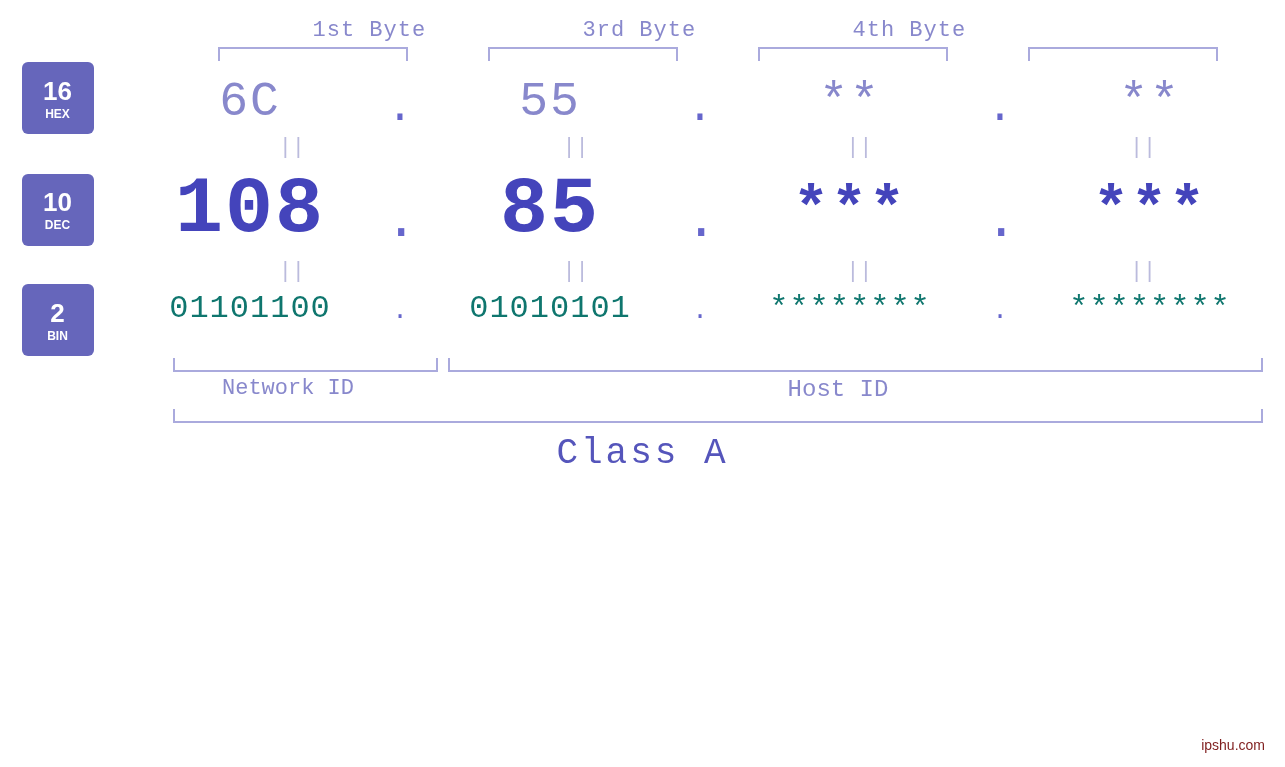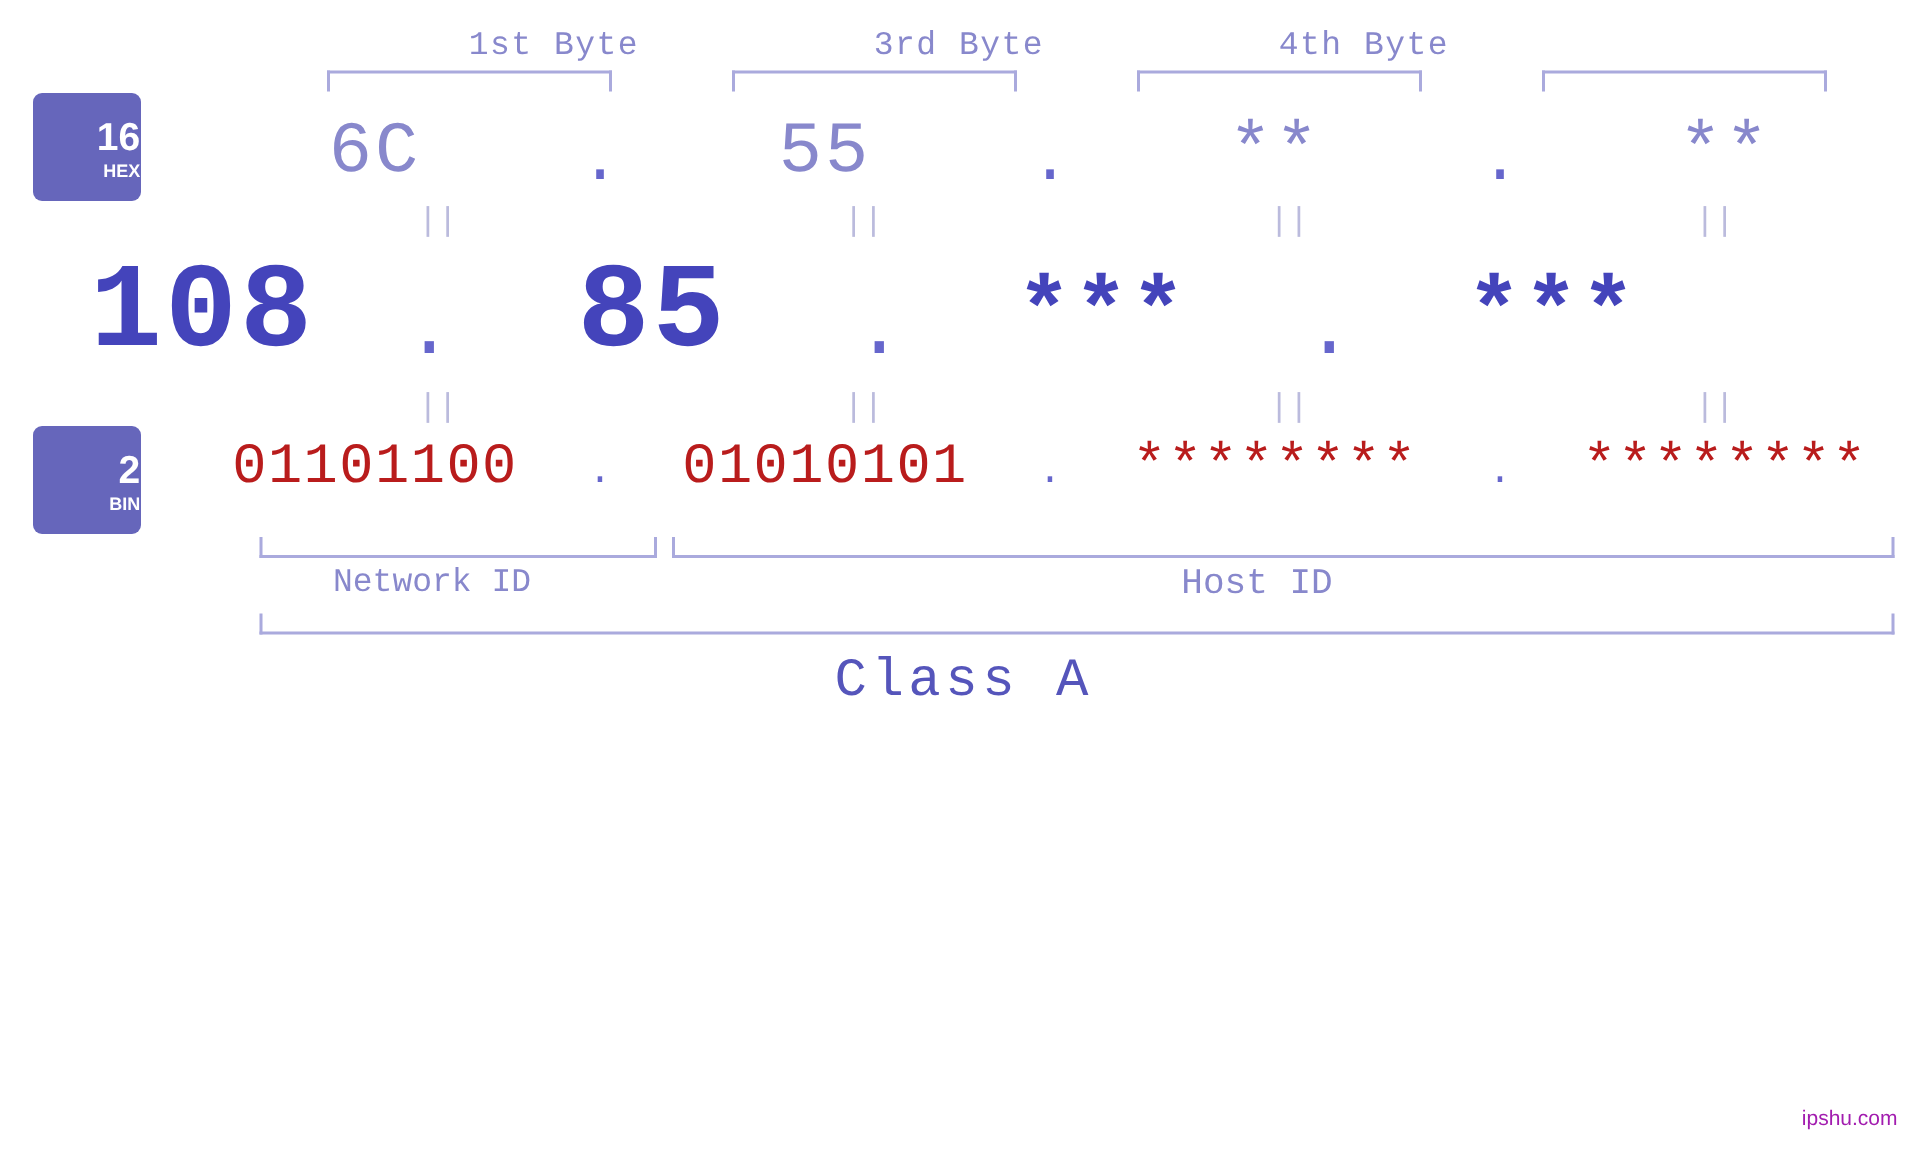--- a/index.html
+++ b/index.html
@@ -64,21 +64,21 @@
     }
 
     .base-badge {
       background: #6666bb;
       color: #ffffff;
       border-radius: 6px;
       width: 72px;
       height: 72px;
       display: flex;
       flex-direction: column;
-      align-items: flex-end;
+      align-items: center;
       justify-content: center;
     }
 
     .base-number {
       font-size: 26px;
       font-weight: bold;
       font-family: Arial, sans-serif;
     }
 
     .base-label {
@@ -109,41 +109,41 @@
     .dec-value {
       color: #4444bb;
       font-size: 80px;
       font-weight: bold;
       font-family: 'Courier New', Courier, monospace;
       letter-spacing: 2px;
     }
 
     
     .bin-value {
-      color: #b91c1c;
-      font-size: 38px;
+      color: #0f766e;
+      font-size: 32px;
       font-family: 'Courier New', Courier, monospace;
       letter-spacing: 1px;
     }
 
     
     .class-label {
       color: #5555bb;
       font-size: 36px;
       font-family: 'Courier New', Courier, monospace;
       letter-spacing: 3px;
       margin-top: 8px;
     }
 
     
     .watermark {
       position: absolute;
       bottom: 14px;
       right: 20px;
-      color: #a21caf;
+      color: #7f1d1d;
       font-size: 14px;
       font-family: Arial, sans-serif;
       margin-left: 28px;
     }
 
     
     .row-with-labels {
       display: flex;
       width: 100%;
     }
@@ -244,20 +244,26 @@
   </div>
 
   <div class="eq-separator" style="padding-left:150px;">
     <div class="eq-cell">||</div>
     <div class="eq-cell">||</div>
     <div class="eq-cell">||</div>
     <div class="eq-cell">||</div>
   </div>
 
   <div class="row-with-labels">
+    <div style="width:150px; display:flex; align-items:center; justify-content:center;">
+      <div class="base-badge">
+        <span class="base-number">10</span>
+        <span class="base-label">DEC</span>
+      </div>
+    </div>
     <div class="values-section">
       <div class="single-data-row" style="padding: 4px 0;">
         <div class="data-cell">
           <span class="dec-value">108</span>
         </div>
         <div class="cell-dot" style="font-size:54px; top:12px;">.</div>
         <div class="data-cell">
           <span class="dec-value">85</span>
         </div>
         <div class="cell-dot" style="font-size:54px; top:12px;">.</div>

